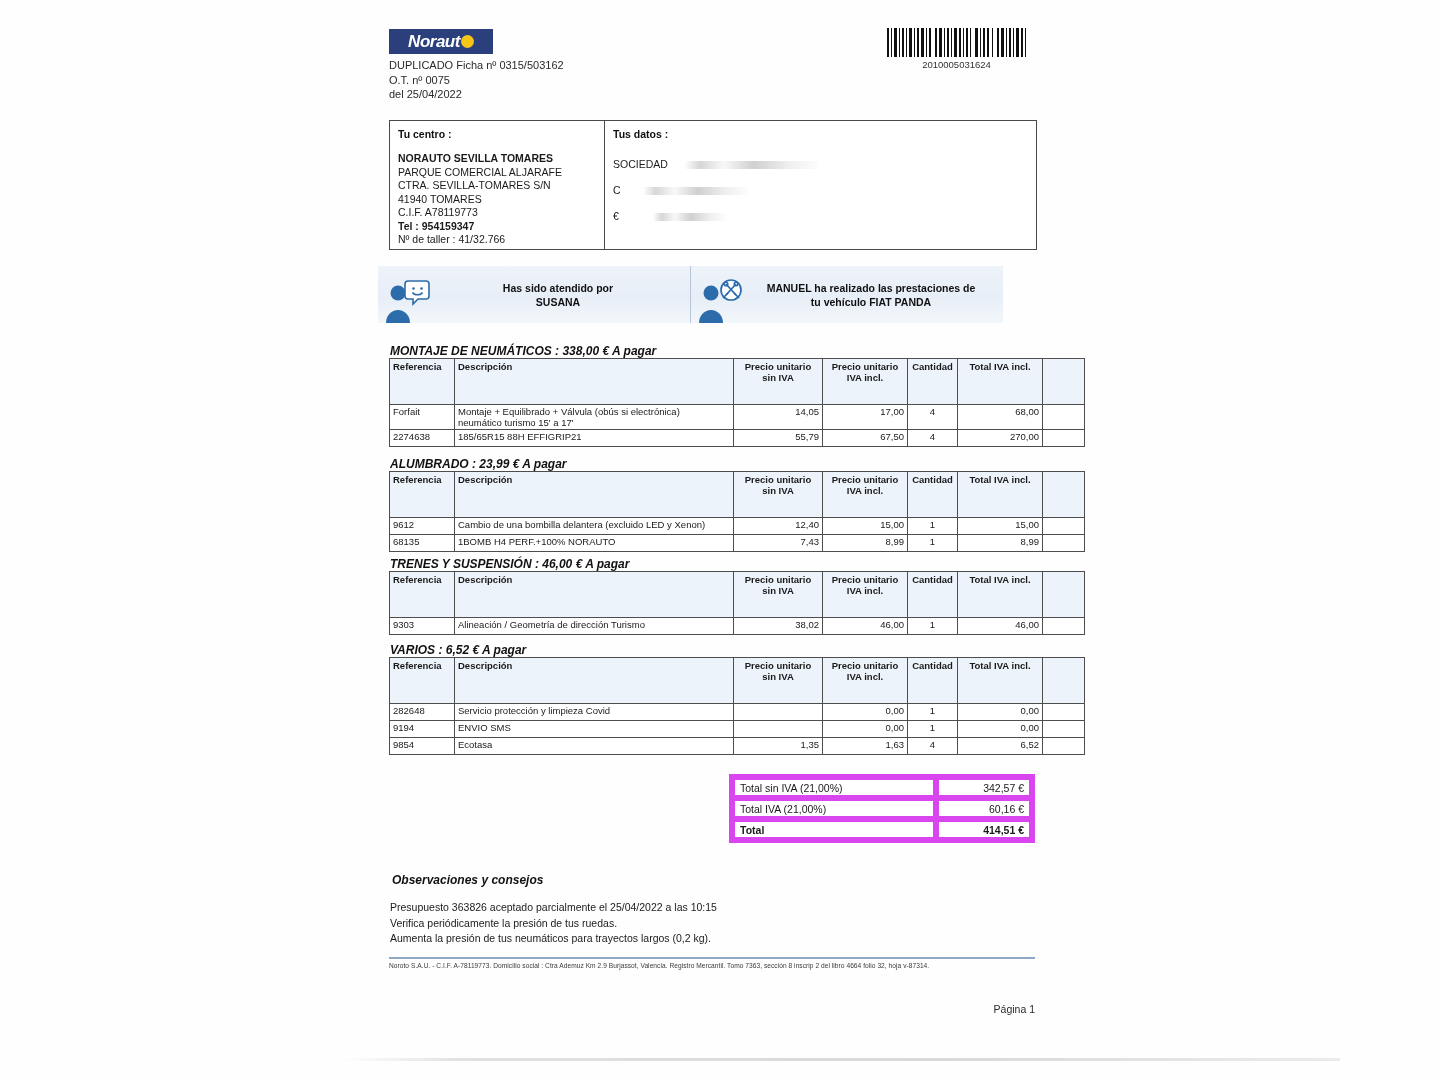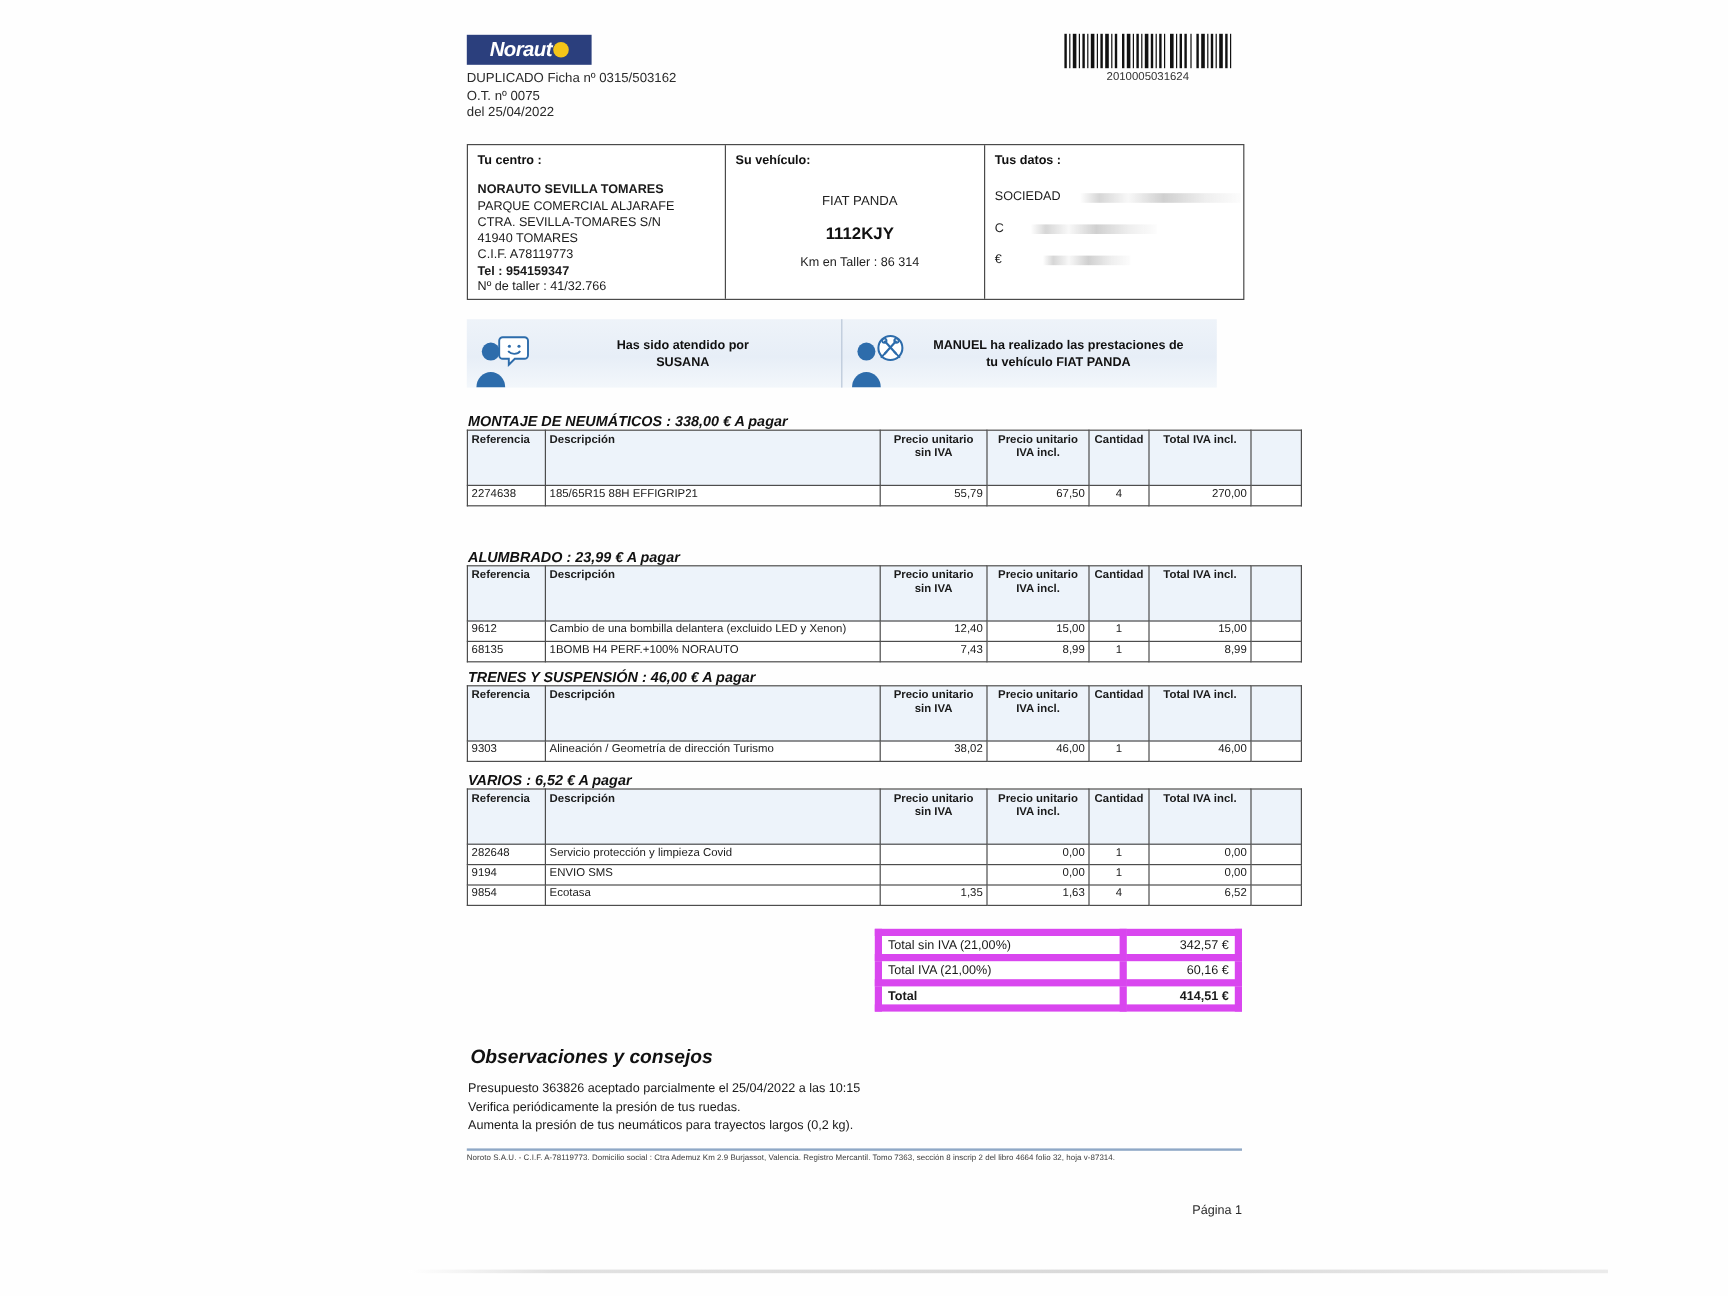--- a/index.html
+++ b/index.html
@@ -117,21 +117,21 @@
       rgba(120,120,120,.12) 78%,
       rgba(120,120,120,.02) 100%);
     filter: blur(.6px);
   }
   .redact.r2 { margin-left: 22px; margin-right: 70px; }
   .redact.r3 { margin-left: 34px; margin-right: 92px; }
 
   
   .banner {
     position: absolute;
-    left: 389px; top: 266px;
+    left: 378px; top: 266px;
     width: 625px; height: 57px;
     background: linear-gradient(to bottom, #eef3f9 0%, #e7eef7 55%, #f3f7fb 100%);
     display: flex;
   }
   .banner-half {
     width: 50%;
     display: flex;
     align-items: center;
     position: relative;
   }
@@ -207,21 +207,21 @@
     color: #1a1a1a;
   }
   table.totals td.lbl { width: 188px; }
   table.totals td.val { text-align: right; }
   table.totals tr.grand td { font-weight: bold; }
 
   
   .obs-title {
     position: absolute;
     left: 392px; top: 873px;
-    font-size: 16px;
+    font-size: 12px;
     font-weight: bold;
     font-style: italic;
     color: #111;
   }
   .obs-body {
     position: absolute;
     left: 390px; top: 900px;
     font-size: 10.5px;
     line-height: 15.5px;
     color: #1a1a1a;
@@ -313,28 +313,20 @@
         <div class="b">NORAUTO SEVILLA TOMARES</div>
         <div>PARQUE COMERCIAL ALJARAFE</div>
         <div>CTRA. SEVILLA-TOMARES S/N</div>
         <div>41940  TOMARES</div>
         <div>C.I.F. A78119773</div>
         <div class="b">Tel : 954159347</div>
         <div>Nº de taller : 41/32.766</div>
       </div>
     </div>
 
-    <div class="infocell c2">
-      <div class="ic-title">Su vehículo:</div>
-      <div class="veh">
-        <div class="veh-model">FIAT PANDA</div>
-        <div class="veh-plate">1112KJY</div>
-        <div class="veh-km">Km en Taller : 86 314</div>
-      </div>
-    </div>
 
     <div class="infocell c3">
       <div class="ic-title">Tus datos :</div>
       <div class="ic-body">
         <div class="cust-row">
           <span class="cust-line">SOCIEDAD</span>
           <span class="redact"></span>
         </div>
         <div class="cust-row">
           <span class="cust-line">C</span>
@@ -392,20 +384,32 @@
         <th class="left c-desc">Descripción</th>
         <th class="c-pu">Precio unitario sin IVA</th>
         <th class="c-pui">Precio unitario IVA incl.</th>
         <th class="c-qty">Cantidad</th>
         <th class="c-tot">Total IVA incl.</th>
         <th class="c-end"></th>
       </tr>
     </thead>
     <tbody>
       <tr>
+        <td>Forfait</td>
+        <td>
+          <span class="desc-sub">Montaje + Equilibrado + Válvula (obús si electrónica)</span>
+          <span class="desc-sub">neumático turismo 15' a 17'</span>
+        </td>
+        <td class="num">14,05</td>
+        <td class="num">17,00</td>
+        <td class="ctr">4</td>
+        <td class="num">68,00</td>
+        <td></td>
+      </tr>
+      <tr>
         <td>2274638</td>
         <td>185/65R15 88H EFFIGRIP21</td>
         <td class="num">55,79</td>
         <td class="num">67,50</td>
         <td class="ctr">4</td>
         <td class="num">270,00</td>
         <td></td>
       </tr>
     </tbody>
   </table>

